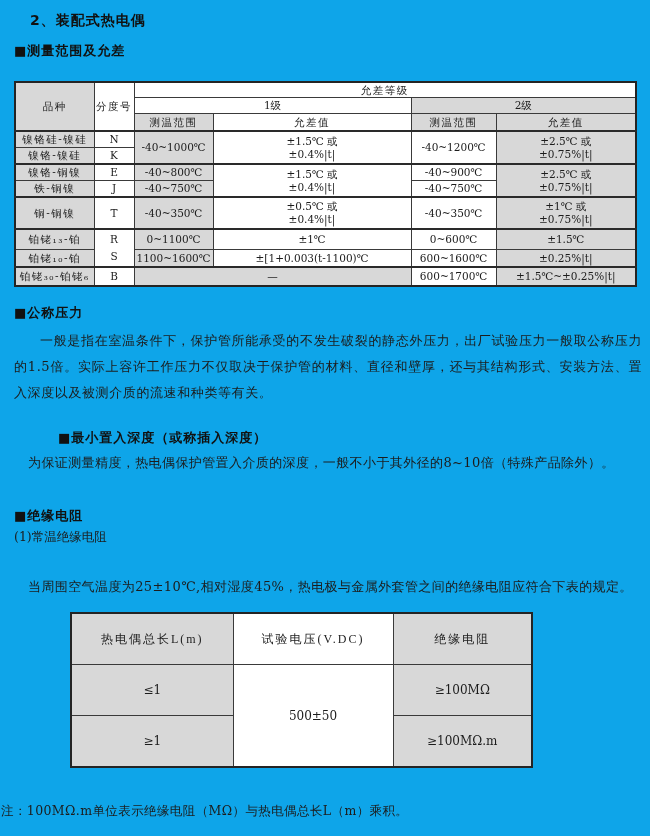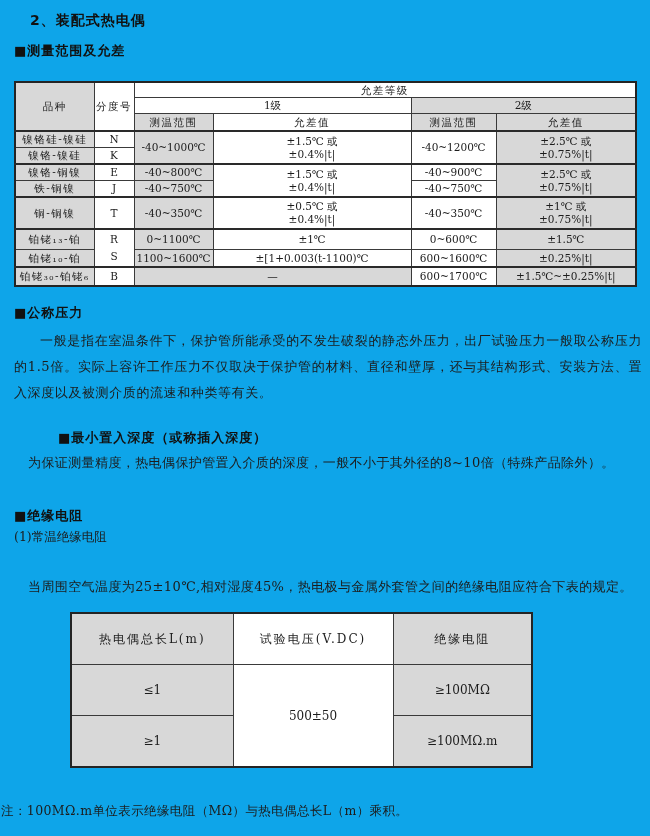--- a/index.html
+++ b/index.html
@@ -27,21 +27,21 @@
   .g{background:#d8d8d8;}
   .zh{letter-spacing:1.5px;}
   .h14>td{height:14px;} .h15>td{height:15px;margin-top:28px;} .h16>td{height:16px;text-align:center;}
   .h17>td{height:17px;margin-top:40px;} .h19>td{height:19px;} .h30>td{height:30px;}
   .two div{line-height:13px;}
   .rs div{line-height:17px;}
 
   .t2{position:absolute;left:70px;top:612px;width:461px;border:2px solid #242424;}
   .t2 td{border:1px solid #3a3a3a;text-align:center;vertical-align:middle;
          font-size:12px;padding:0;color:#1c1c1c;}
-  .t2 .zh{letter-spacing:2px;}
+  .t2 .zh{letter-spacing:2px;font-family:Liberation Serif, serif;}
   .th2>td{height:50px;} .tb2>td{height:50px;}
 </style>
 </head>
 <body>
 
 <div class="page">
 
   <div class="abs hd title">2、装配式热电偶</div>
 
   <div class="abs hd h-measure">■测量范围及允差</div>

